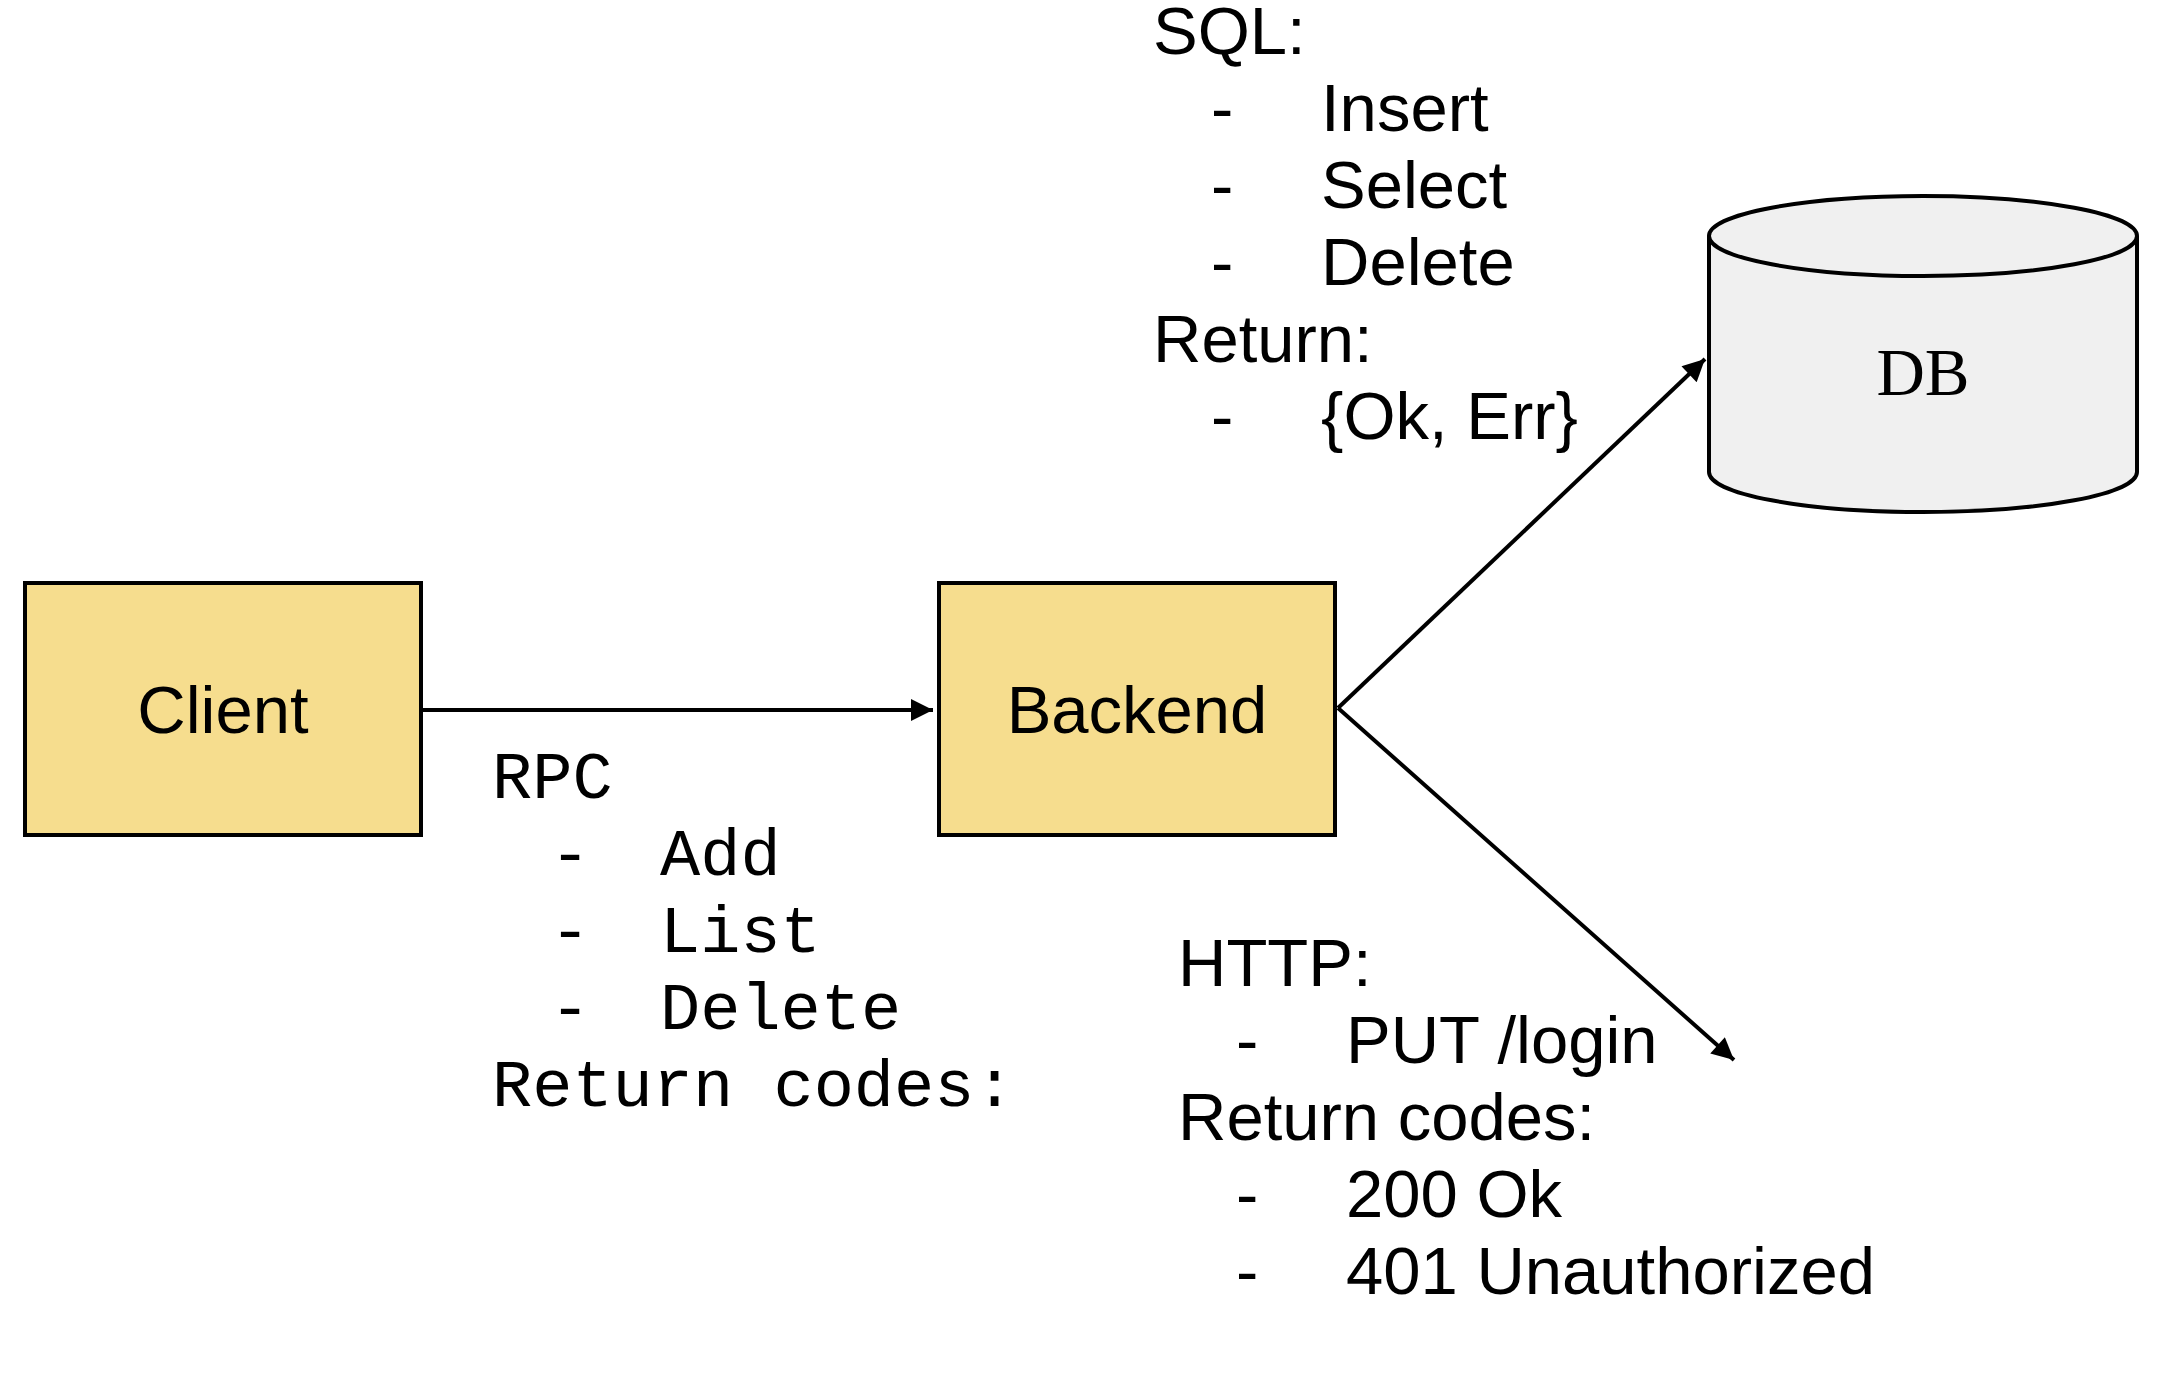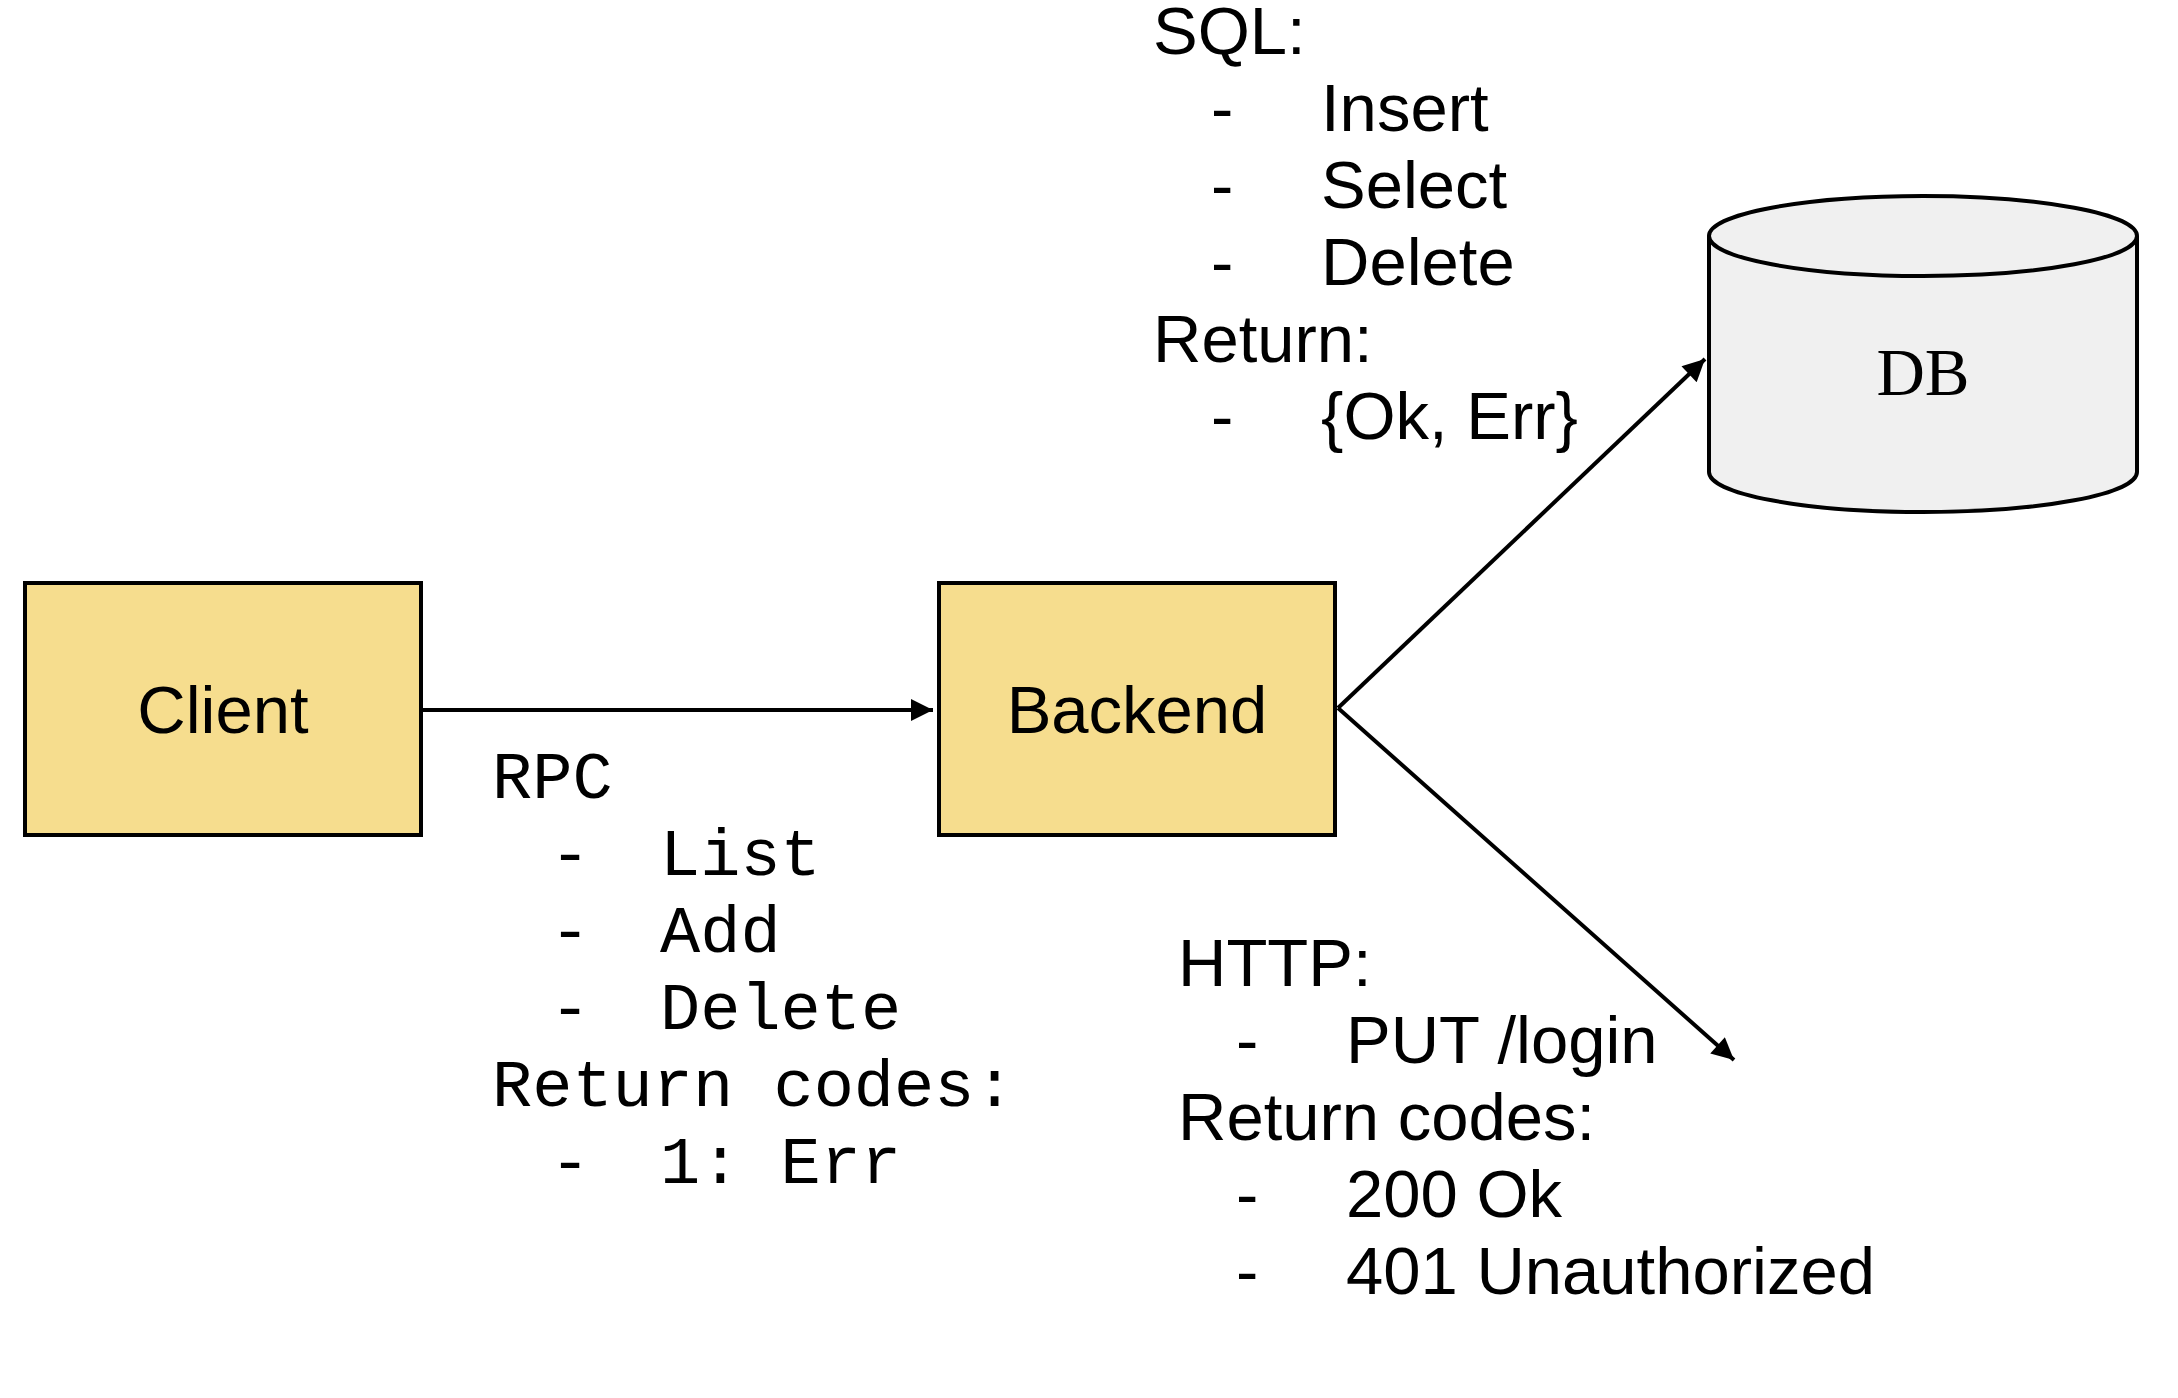--- a/index.html
+++ b/index.html
@@ -118,25 +118,24 @@
       <div class="tline">SQL:</div>
       <div class="tline"><span class="dash">-</span><span>Insert</span></div>
       <div class="tline"><span class="dash">-</span><span>Select</span></div>
       <div class="tline"><span class="dash">-</span><span>Delete</span></div>
       <div class="tline">Return:</div>
       <div class="tline"><span class="dash">-</span><span>{Ok, Err}</span></div>
     </div>
 
   <div class="annotation ann-rpc">
       <div class="tline">RPC</div>
+      <div class="tline"><span class="dash">-</span><span>Add</span></div>
       <div class="tline"><span class="dash">-</span><span>List</span></div>
-      <div class="tline"><span class="dash">-</span><span>Add</span></div>
       <div class="tline"><span class="dash">-</span><span>Delete</span></div>
       <div class="tline">Return codes:</div>
-      <div class="tline"><span class="dash">-</span><span>1: Err</span></div>
     </div>
 
   <div class="annotation ann-http">
       <div class="tline">HTTP:</div>
       <div class="tline"><span class="dash">-</span><span>PUT /login</span></div>
       <div class="tline">Return codes:</div>
       <div class="tline"><span class="dash">-</span><span>200 Ok</span></div>
       <div class="tline"><span class="dash">-</span><span>401 Unauthorized</span></div>
     </div>
 

